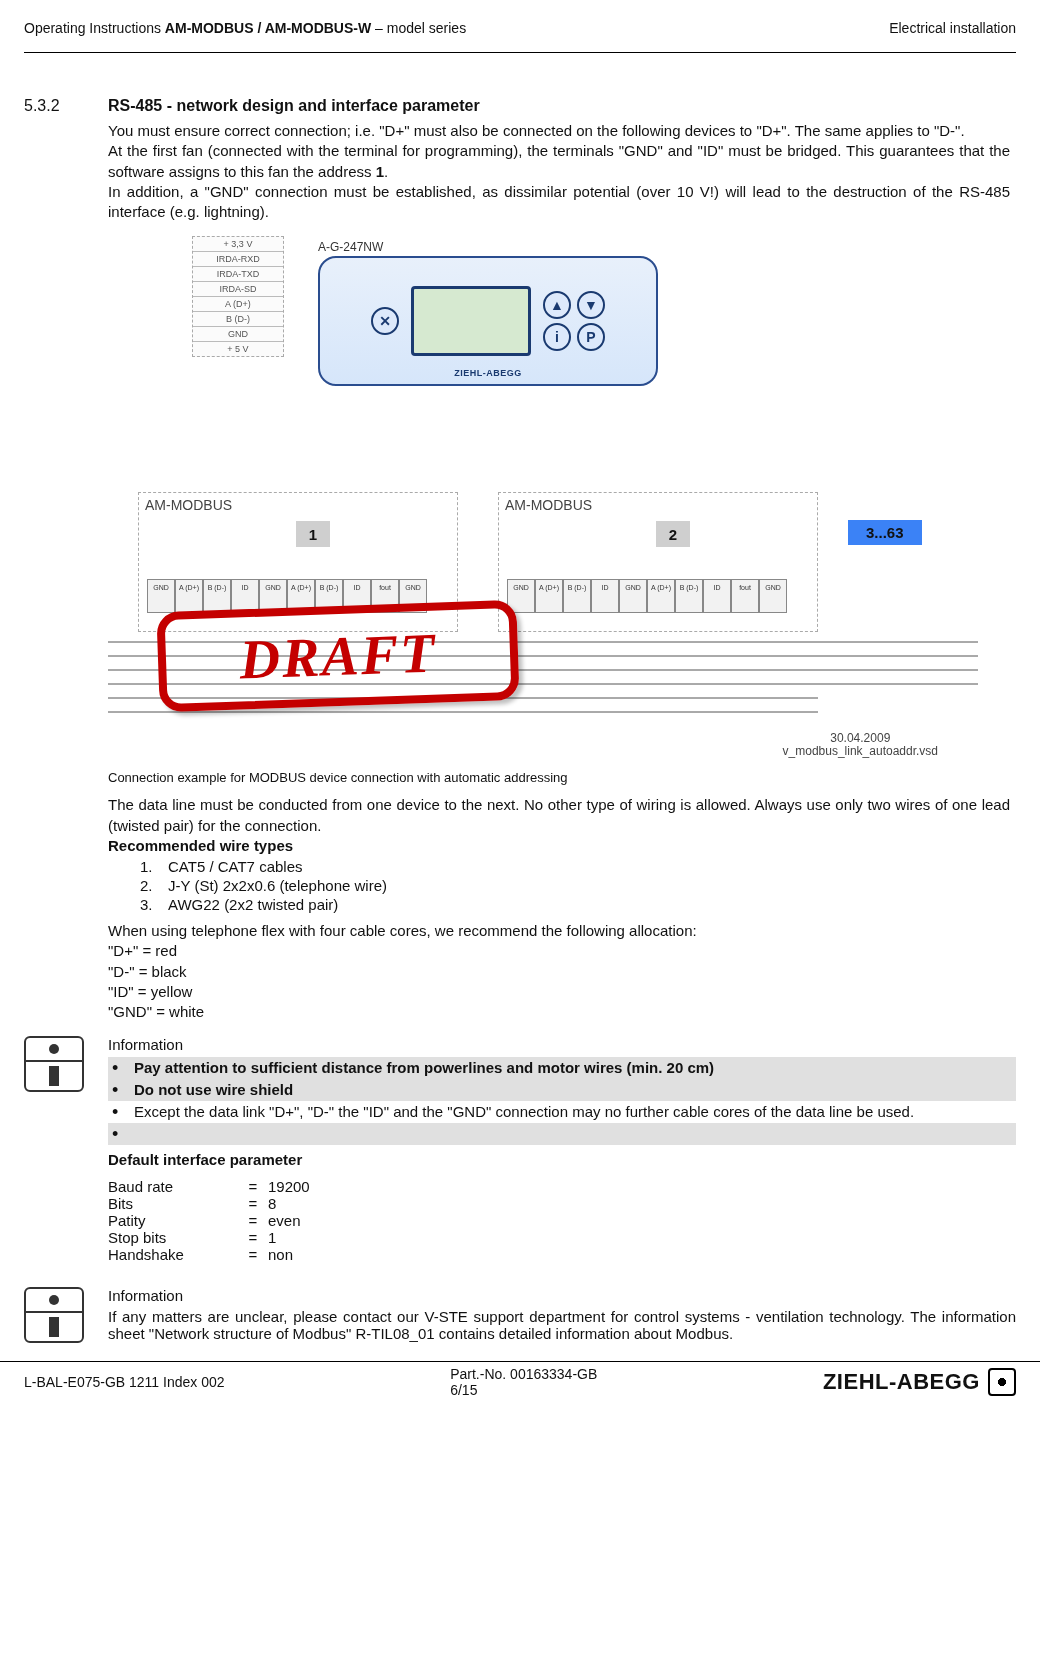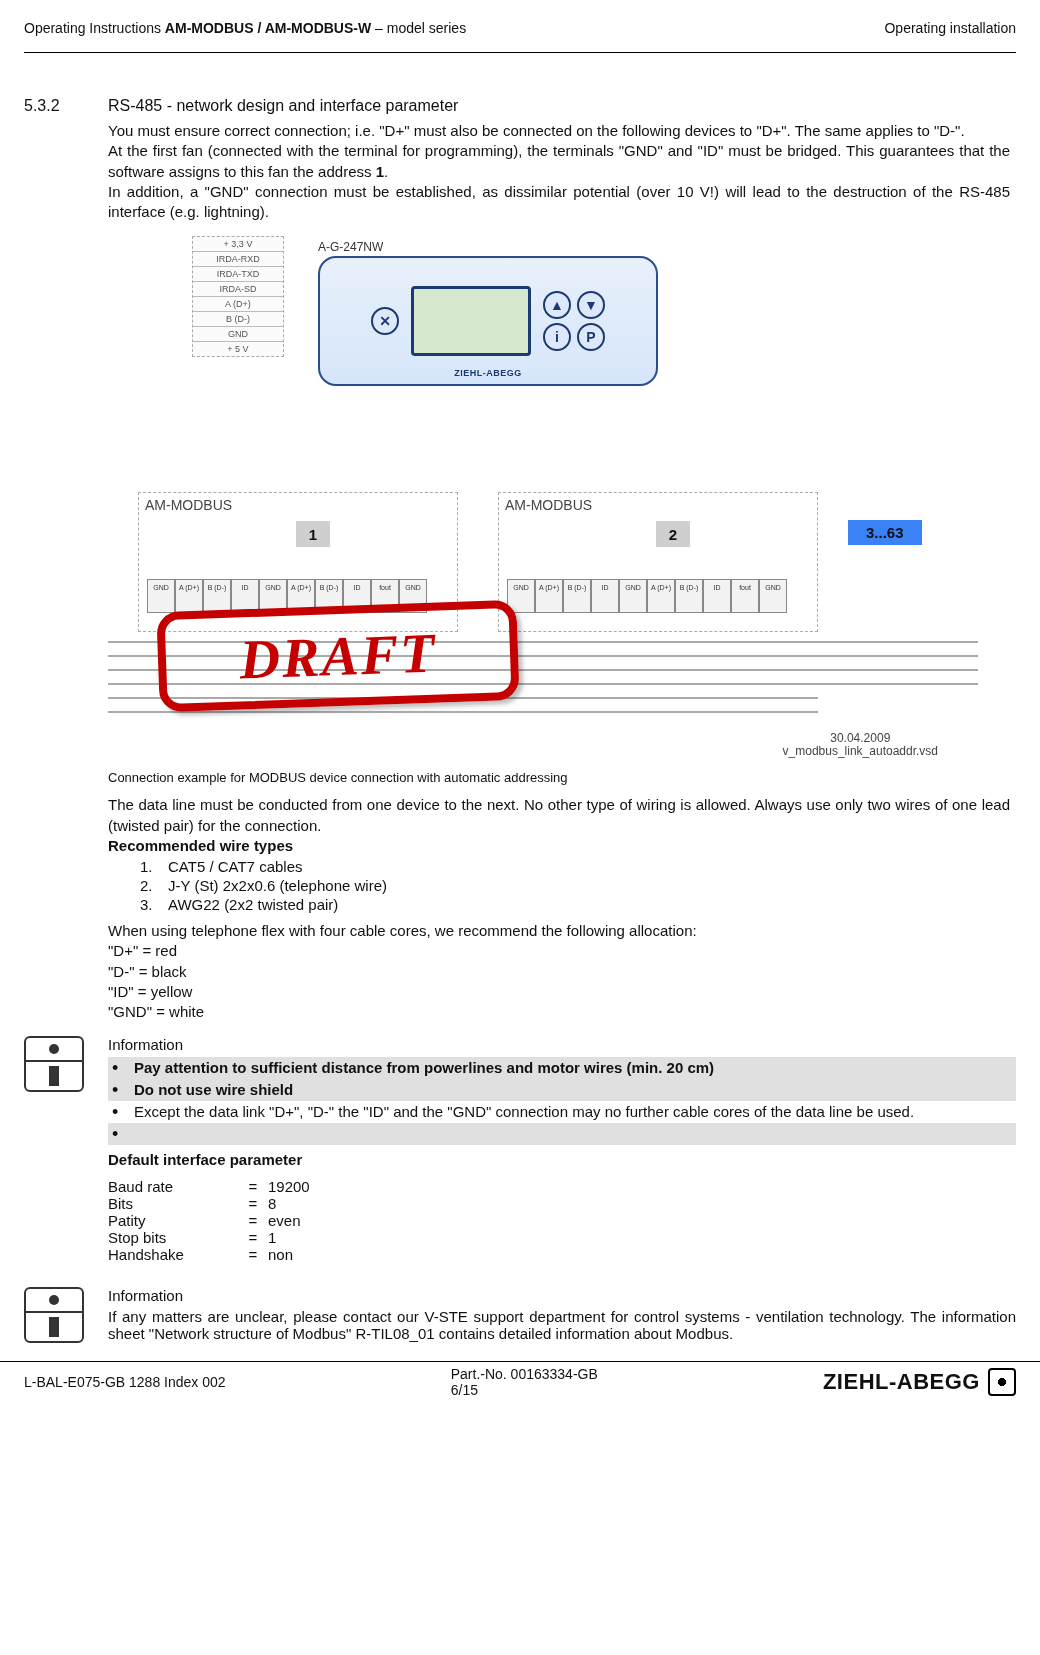--- a/index.html
+++ b/index.html
@@ -31,21 +31,21 @@
   .section-head {
     display: flex;
     margin-bottom: 6px;
   }
   .sec-num {
     width: 84px;
     font-weight: normal;
     font-size: 16px;
   }
   .sec-title {
-    font-weight: normal;
+    font-weight: bold;
     font-size: 16px;
   }
   .body-block {
     margin-left: 84px;
     margin-right: 6px;
     line-height: 1.35;
     text-align: justify;
   }
   .bold { font-weight: bold; }
   .figure-wrap {
@@ -286,21 +286,21 @@
 </style>
 </head>
 <body>
 
 <div class="page">
 
   <div class="header-row">
     <div class="header-left">
       <span>Operating Instructions </span><span class="bold">AM-MODBUS / AM-MODBUS-W</span><span> – model series</span>
     </div>
-    <div class="header-right">Operating installation</div>
+    <div class="header-right">Electrical installation</div>
   </div>
   <div class="top-rule"></div>
 
   <div style="height:38px"></div>
 
   <div class="section-head">
     <div class="sec-num">5.3.2</div>
     <div class="sec-title">RS-485 - network design and interface parameter</div>
   </div>
 
@@ -501,21 +501,21 @@
     <div class="info-body">
       <h4>Information</h4>
       <div style="text-align:justify;">If any matters are unclear,  please contact our V-STE support department for control systems - ventilation technology. The information sheet "Network structure of Modbus" R-TIL08_01 contains detailed information about Modbus.</div>
     </div>
   </div>
 
 </div>
 
 <div class="footer-rule"></div>
 <div class="footer">
-  <div>L-BAL-E075-GB 1288 Index 002</div>
+  <div>L-BAL-E075-GB 1211 Index 002</div>
   <div class="footer-center">
     <div>Part.-No. 00163334-GB</div>
     <div>6/15</div>
   </div>
   <div class="brand">
     <span>ZIEHL-ABEGG</span>
     <span class="brand-logo"></span>
   </div>
 </div>
 

